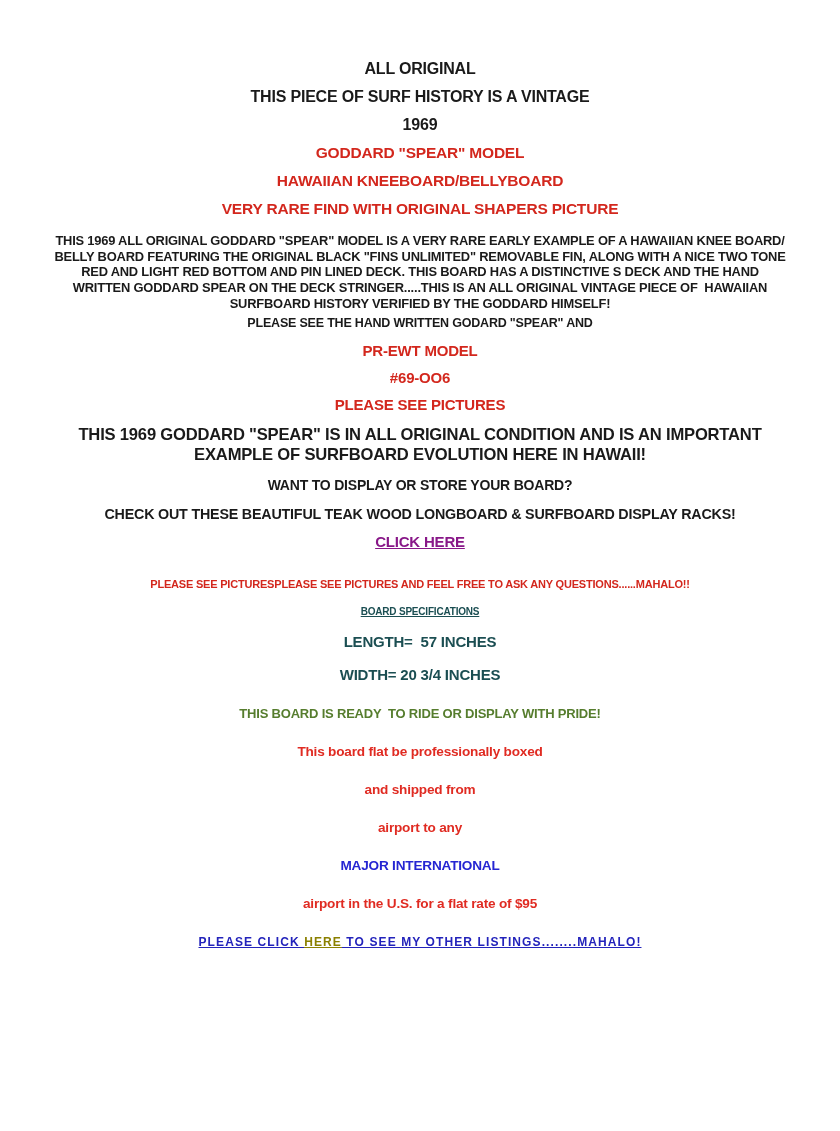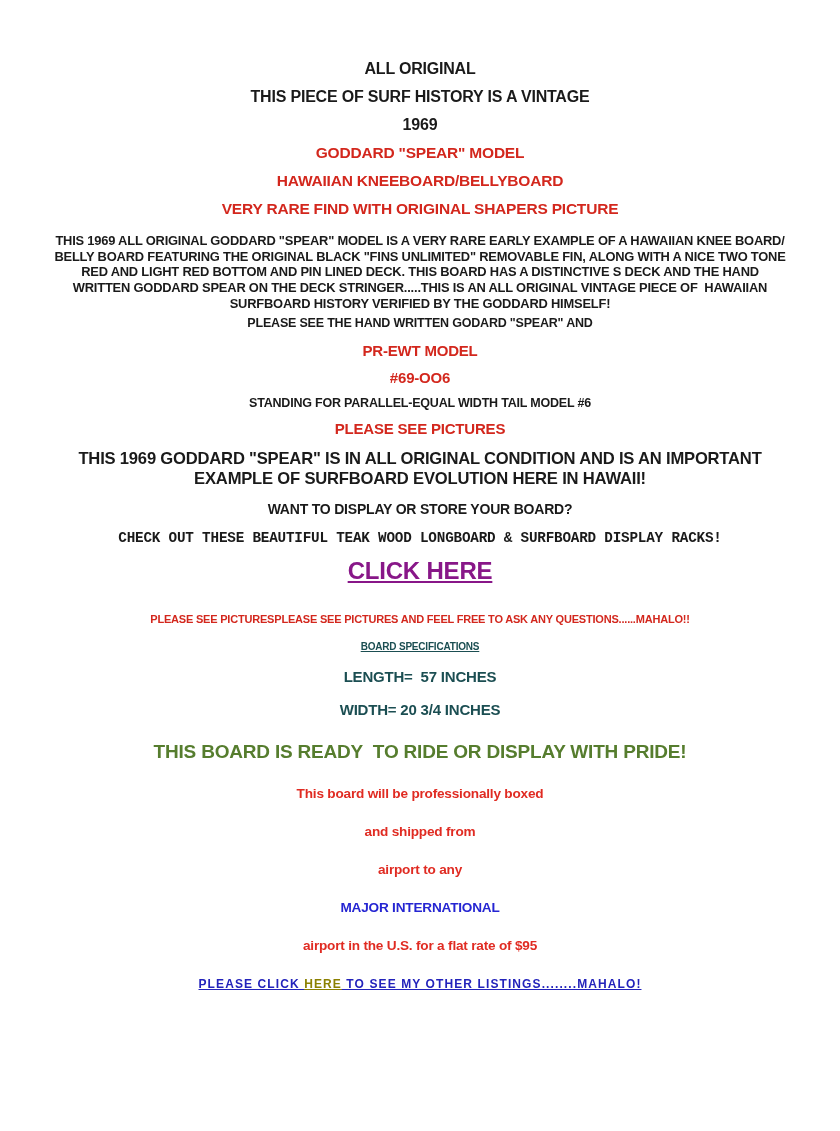--- a/index.html
+++ b/index.html
@@ -15,28 +15,28 @@
   .page{padding-top:50px;}
   p{margin:10px auto; white-space:pre-wrap; letter-spacing:-0.2px;}
   .h-black{font-size:16px; color:var(--black);}
   .h-red{font-size:15.5px; color:var(--red);}
   .desc{font-size:12.9px; max-width:736px; line-height:1.22; margin:15px auto 4px; color:var(--black);}
   .note{font-size:12.5px; margin:0 auto 12px; color:var(--black);}
   .h-red-md{font-size:15px; color:var(--red);}
   .meaning{font-size:12.5px; color:var(--black);}
   .condition{font-size:16.6px; max-width:688px; line-height:1.2; margin:12px auto; color:var(--black);}
   .q{font-size:14px; margin:13px auto; color:var(--black);}
-  .racks{font-size:14.3px; margin:13px auto 11px; color:var(--black);font-family:Liberation Mono, monospace;}
-  .click{font-size:24px; margin:9px auto 28px;}
+  .racks{font-size:14.3px; margin:13px auto 11px; color:var(--black);}
+  .click{font-size:15px; margin:9px auto 28px;}
   .click a{color:var(--purple); text-decoration:underline; letter-spacing:-0.2px;}
   .questions{font-size:11px; max-width:652px; line-height:1.12; margin:12px auto 15px; color:var(--red);}
   .spec-h{font-size:10px; color:var(--teal); text-decoration:underline; margin:15px auto 16px;}
   .spec{font-size:15px; color:var(--teal); margin:16px auto;}
   .spec-th{margin:19px auto 23px;}
-  .ready{font-size:19px; color:var(--olive); margin:23px auto;}
+  .ready{font-size:13px; color:var(--olive); margin:23px auto;}
   .ship-red{font-size:13.6px; color:var(--red-bright); margin:23px auto;}
   .ship-blue{font-size:13.6px; color:var(--blue); margin:23px auto;}
   .bottom{font-size:12px; color:var(--navy); letter-spacing:1.1px; margin:24px auto 20px;text-decoration:underline;}
   .bottom a{color:var(--link-olive); text-decoration:underline;}
 </style>
 </head>
 <body>
 
 <div class="page">
 
@@ -47,39 +47,38 @@
   <p class="h-red">GODDARD "SPEAR" MODEL</p>
   <p class="h-red">HAWAIIAN KNEEBOARD/BELLYBOARD</p>
   <p class="h-red">VERY RARE FIND WITH ORIGINAL SHAPERS PICTURE</p>
 
   <p class="desc">THIS 1969 ALL ORIGINAL GODDARD "SPEAR" MODEL IS A VERY RARE EARLY EXAMPLE OF A HAWAIIAN KNEE BOARD/ BELLY BOARD FEATURING THE ORIGINAL BLACK "FINS UNLIMITED" REMOVABLE FIN, ALONG WITH A NICE TWO TONE RED AND LIGHT RED BOTTOM AND PIN LINED DECK. THIS BOARD HAS A DISTINCTIVE S DECK AND THE HAND WRITTEN GODDARD SPEAR ON THE DECK STRINGER.....THIS IS AN ALL ORIGINAL VINTAGE PIECE OF  HAWAIIAN SURFBOARD HISTORY VERIFIED BY THE GODDARD HIMSELF!</p>
 
   <p class="note">PLEASE SEE THE HAND WRITTEN GODARD "SPEAR" AND</p>
 
   <p class="h-red-md">PR-EWT MODEL</p>
   <p class="h-red-md">#69-OO6</p>
-  <p class="meaning">STANDING FOR PARALLEL-EQUAL WIDTH TAIL MODEL #6</p>
   <p class="h-red-md">PLEASE SEE PICTURES</p>
 
   <p class="condition">THIS 1969 GODDARD "SPEAR" IS IN ALL ORIGINAL CONDITION AND IS AN IMPORTANT EXAMPLE OF SURFBOARD EVOLUTION HERE IN HAWAII!</p>
 
   <p class="q">WANT TO DISPLAY OR STORE YOUR BOARD?</p>
   <p class="racks">CHECK OUT THESE BEAUTIFUL TEAK WOOD LONGBOARD &amp; SURFBOARD DISPLAY RACKS!</p>
 
   <p class="click"><a href="#">CLICK HERE</a></p>
 
   <p class="questions">PLEASE SEE PICTURESPLEASE SEE PICTURES AND FEEL FREE TO ASK ANY QUESTIONS......MAHALO!!</p>
 
   <p class="spec-h">BOARD SPECIFICATIONS</p>
   <p class="spec">LENGTH=  57 INCHES</p>
   <p class="spec">WIDTH= 20 3/4 INCHES</p>
 
   <p class="ready">THIS BOARD IS READY  TO RIDE OR DISPLAY WITH PRIDE!</p>
 
-  <p class="ship-red">This board will be professionally boxed</p>
+  <p class="ship-red">This board flat be professionally boxed</p>
   <p class="ship-red">and shipped from</p>
   <p class="ship-red">airport to any</p>
   <p class="ship-blue">MAJOR INTERNATIONAL</p>
   <p class="ship-red">airport in the U.S. for a flat rate of $95</p>
 
   <p class="bottom"><span>PLEASE CLICK </span><a href="#">HERE</a><span> TO SEE MY OTHER LISTINGS........MAHALO!</span></p>
 
 </div>
 
 </body></html>

